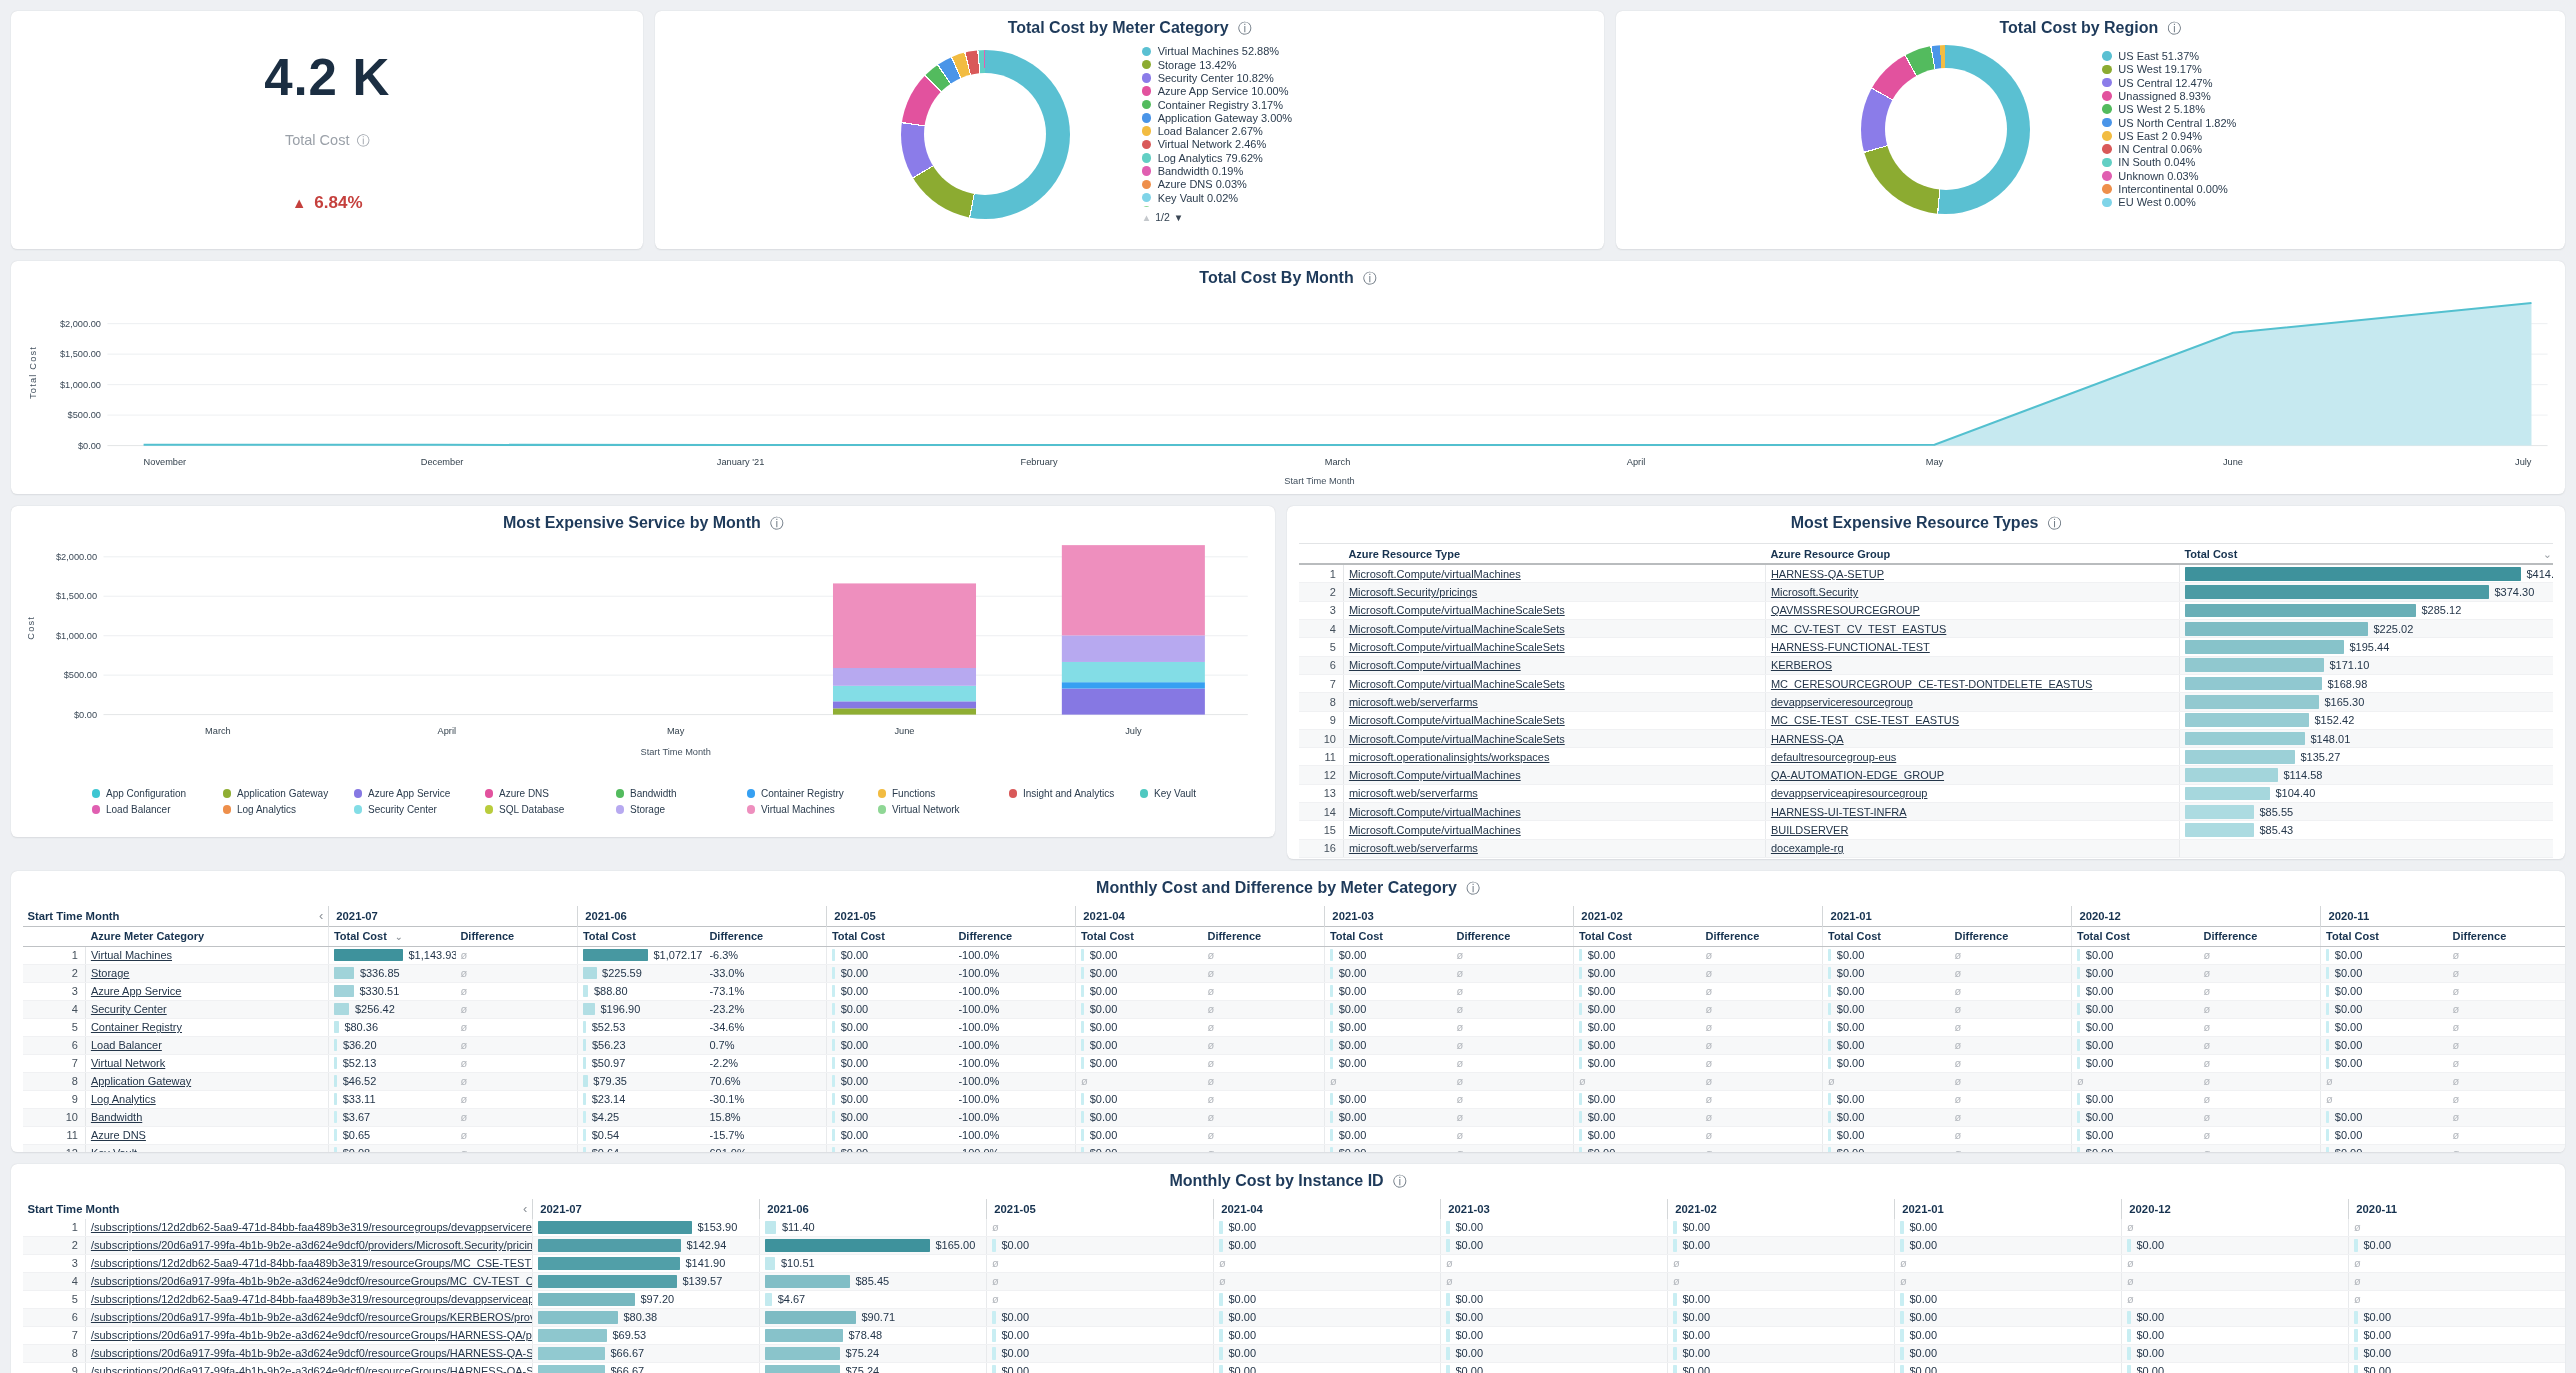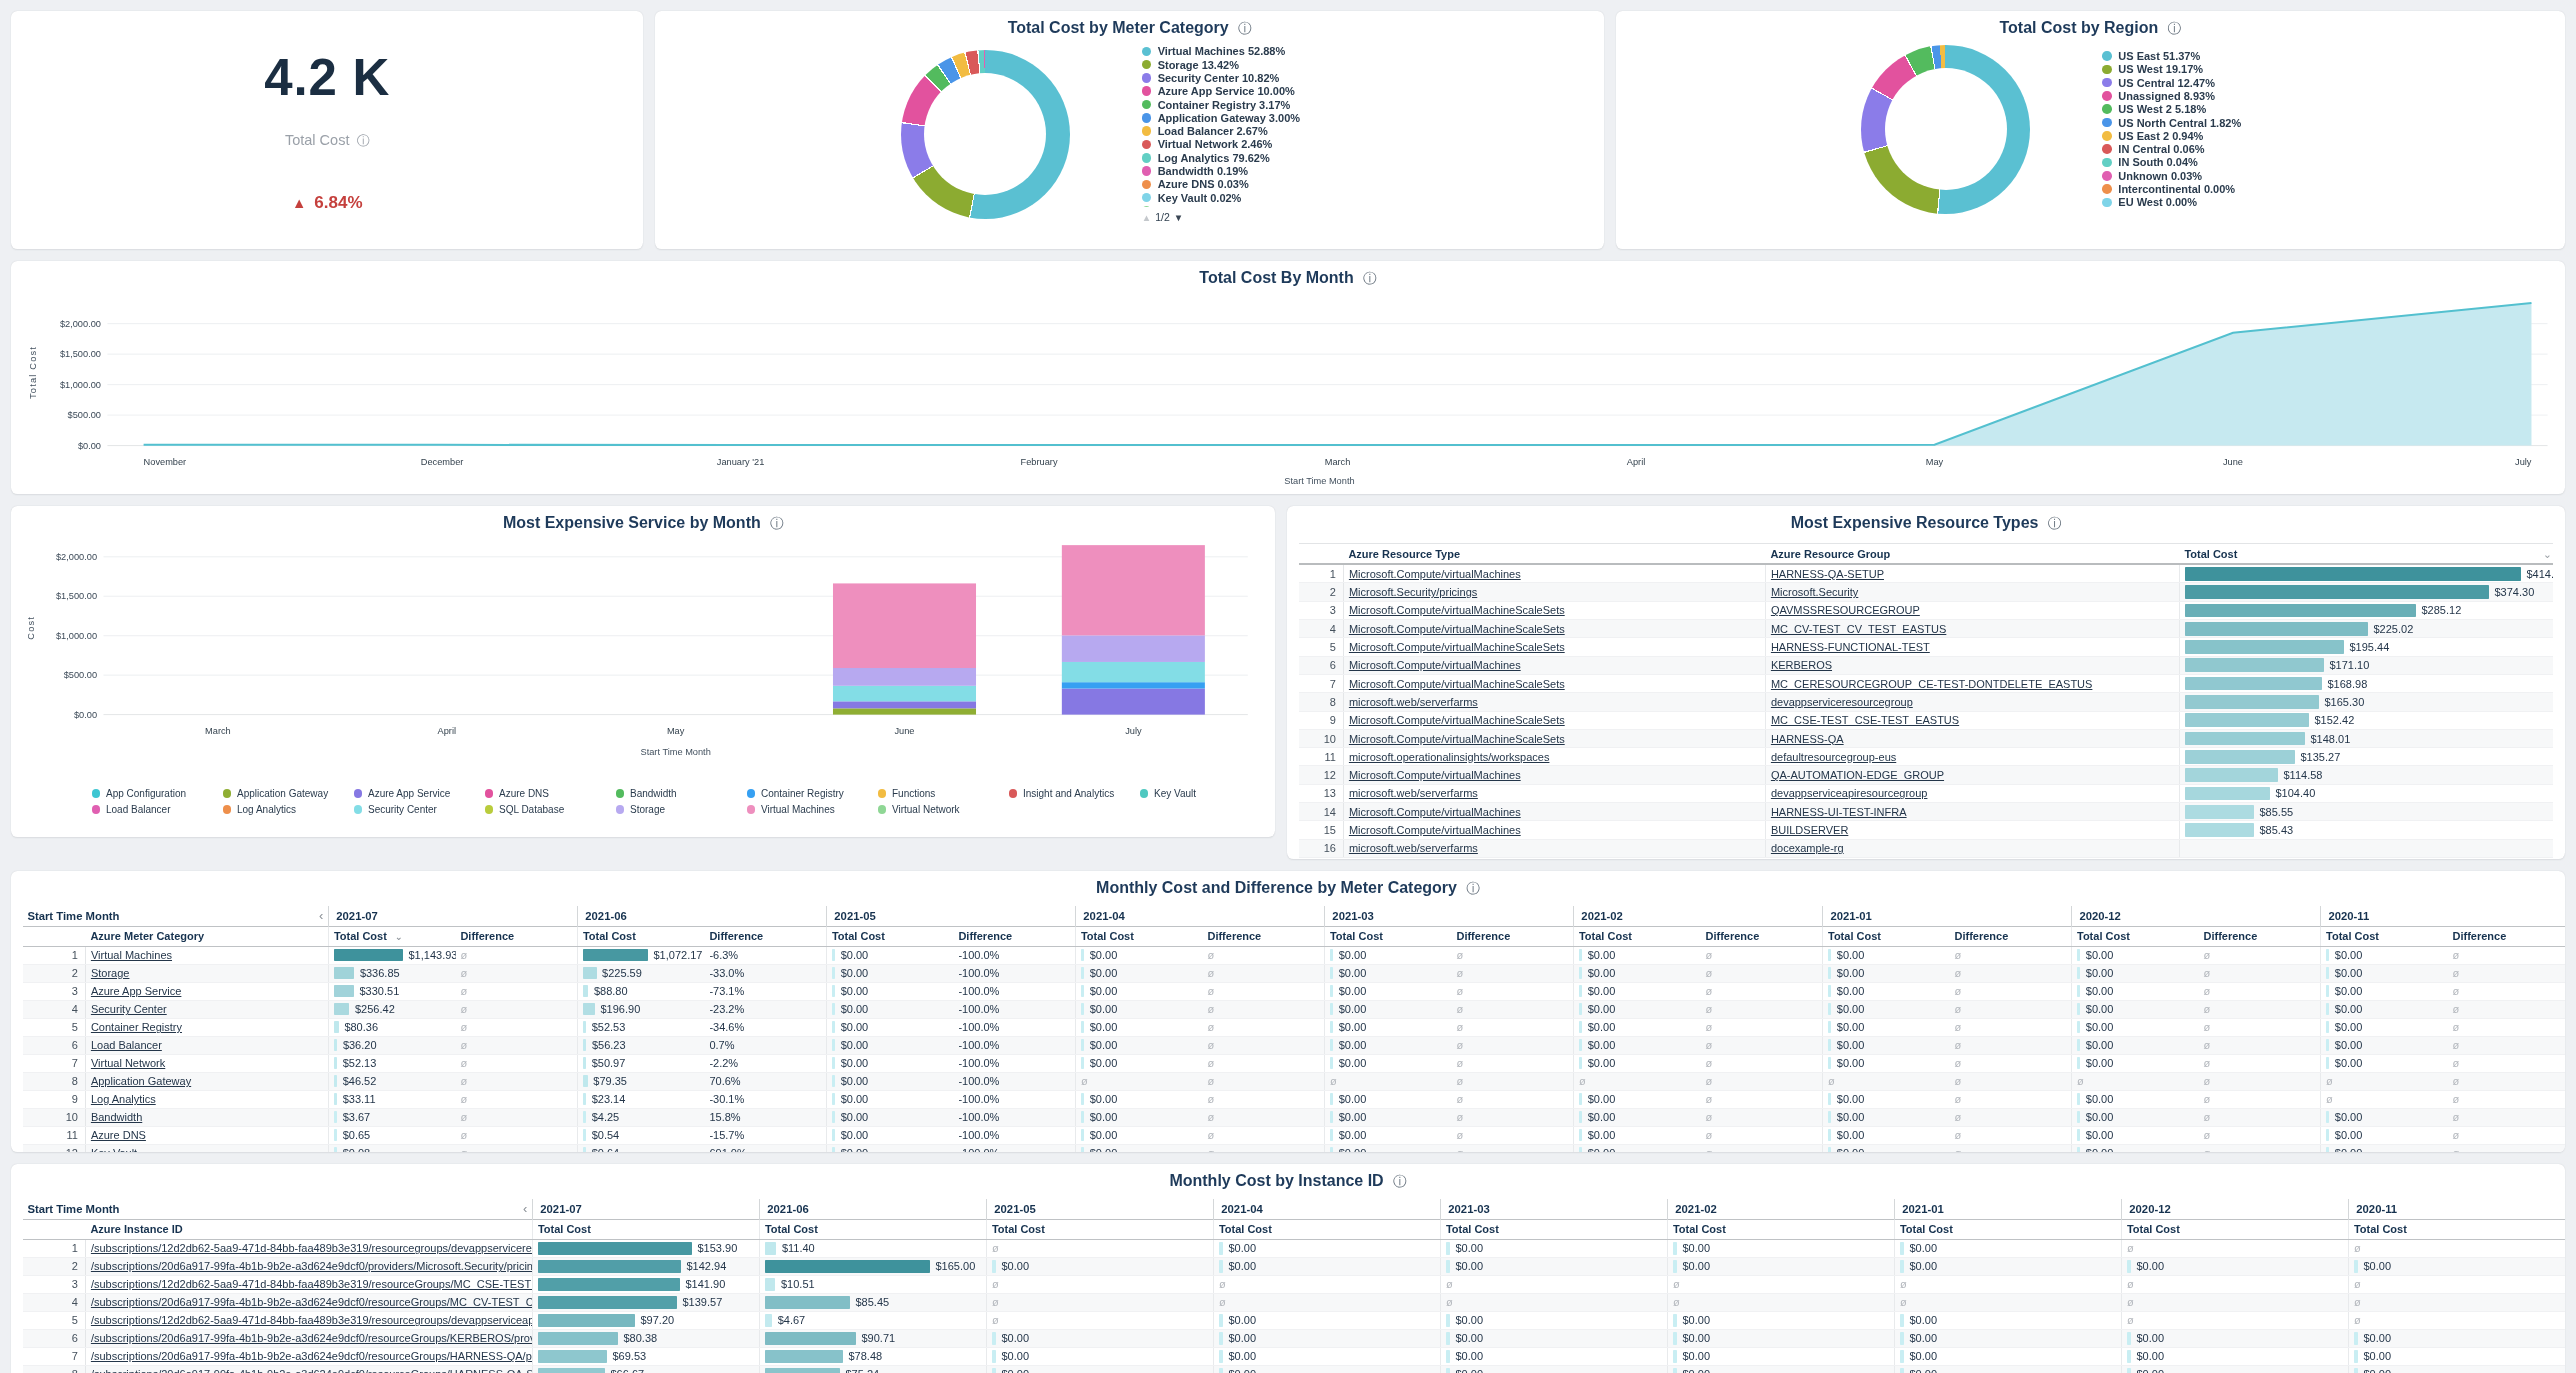--- a/index.html
+++ b/index.html
@@ -19,21 +19,21 @@
   .kpi-delta{font-size:17px;font-weight:700;color:#c5403d;margin-top:43px;}
   .kpi-delta .tri{font-size:14.5px;margin-right:3.2px;}
 
   
   .donut-panel{flex:1;height:238px;}
   .donut-wrap{display:flex;align-items:center;justify-content:center;gap:72px;margin-top:6.4px;}
   .donut{width:169px;height:169px;border-radius:50%;position:relative;flex:none;}
   .donut .hole{position:absolute;left:50%;top:50%;width:122px;height:122px;margin:-61px 0 0 -61px;
     border-radius:50%;background:#fff;}
   .legend-col{width:217px;}
-  .legend-clip{overflow:hidden;font-weight:bold;}
+  .legend-clip{overflow:hidden;}
   .lg-item{display:flex;align-items:center;height:13.3px;font-size:11px;color:#2a3b4d;white-space:nowrap;}
   .lg-dot{width:9.6px;height:9.6px;border-radius:50%;margin-right:6.4px;flex:none;}
   .pager{display:flex;align-items:center;gap:4px;font-size:10.5px;color:#30404f;margin-top:4.8px;}
   .pager .up{color:#c4c8cc;font-size:9.6px;}
   .pager .down{color:#3a4654;font-size:9.6px;}
 
   
   .area-panel{height:233px;padding:0 11.3px;}
   .bar-panel{width:1264px;height:331px;padding:0 11.3px;}
   .restype-panel{flex:1;height:353px;padding:0 11.3px;}
@@ -1433,33 +1433,20 @@
               <th class="grp" colspan="1">2021-07</th>
               <th class="grp" colspan="1">2021-06</th>
               <th class="grp" colspan="1">2021-05</th>
               <th class="grp" colspan="1">2021-04</th>
               <th class="grp" colspan="1">2021-03</th>
               <th class="grp" colspan="1">2021-02</th>
               <th class="grp" colspan="1">2021-01</th>
               <th class="grp" colspan="1">2020-12</th>
               <th class="grp" colspan="1">2020-11</th>
             </tr>
-            <tr class="sub-row">
-              <th></th>
-              <th>Azure Instance ID</th>
-              <th class="grp-first">Total Cost</th>
-              <th class="grp-first">Total Cost</th>
-              <th class="grp-first">Total Cost</th>
-              <th class="grp-first">Total Cost</th>
-              <th class="grp-first">Total Cost</th>
-              <th class="grp-first">Total Cost</th>
-              <th class="grp-first">Total Cost</th>
-              <th class="grp-first">Total Cost</th>
-              <th class="grp-first">Total Cost</th>
-            </tr>
           </thead>
           <tbody>
             <tr>
               <td class="idx">1</td>
               <td class="cat">/subscriptions/12d2db62-5aa9-471d-84bb-faa489b3e319/resourcegroups/devappservicereso...</td>
               <td class="grp-first">
                 <div class="cellbar">
                   <span class="bar" style="width: 154px; height: 13px; background: rgb(71, 152, 162);"></span>
                   <span>$153.90</span>
                 </div>

